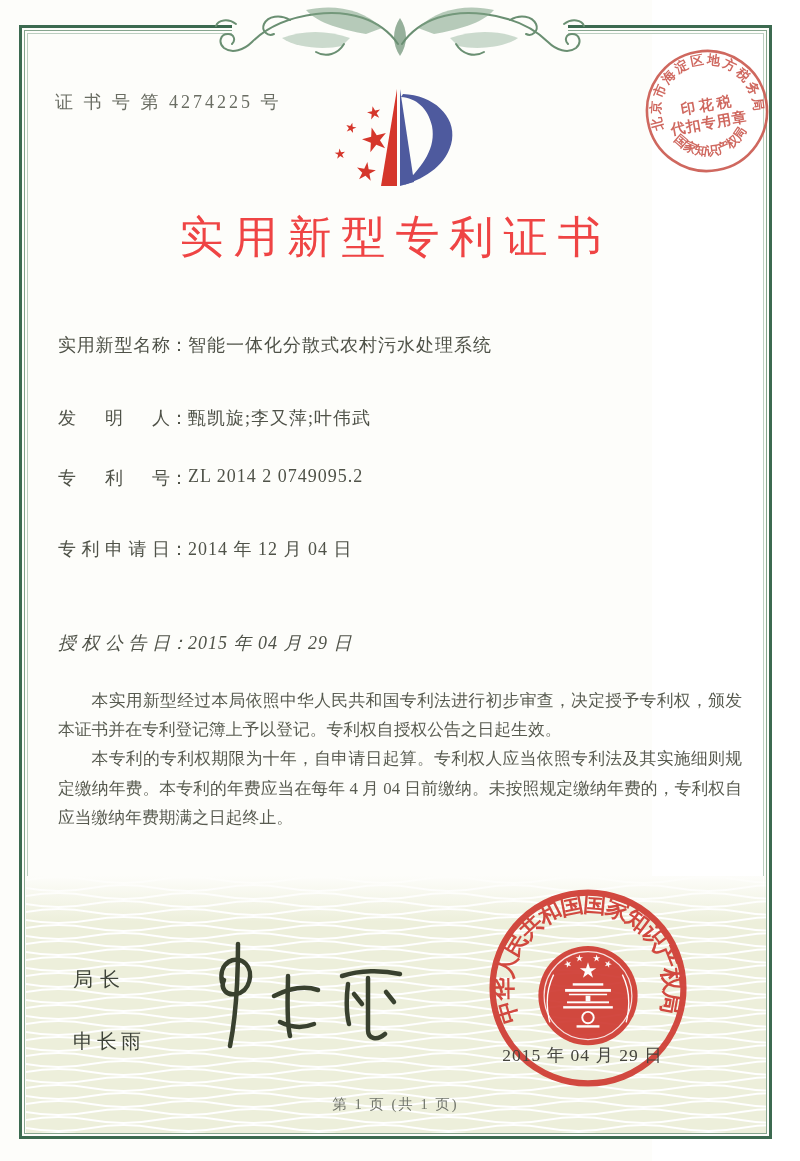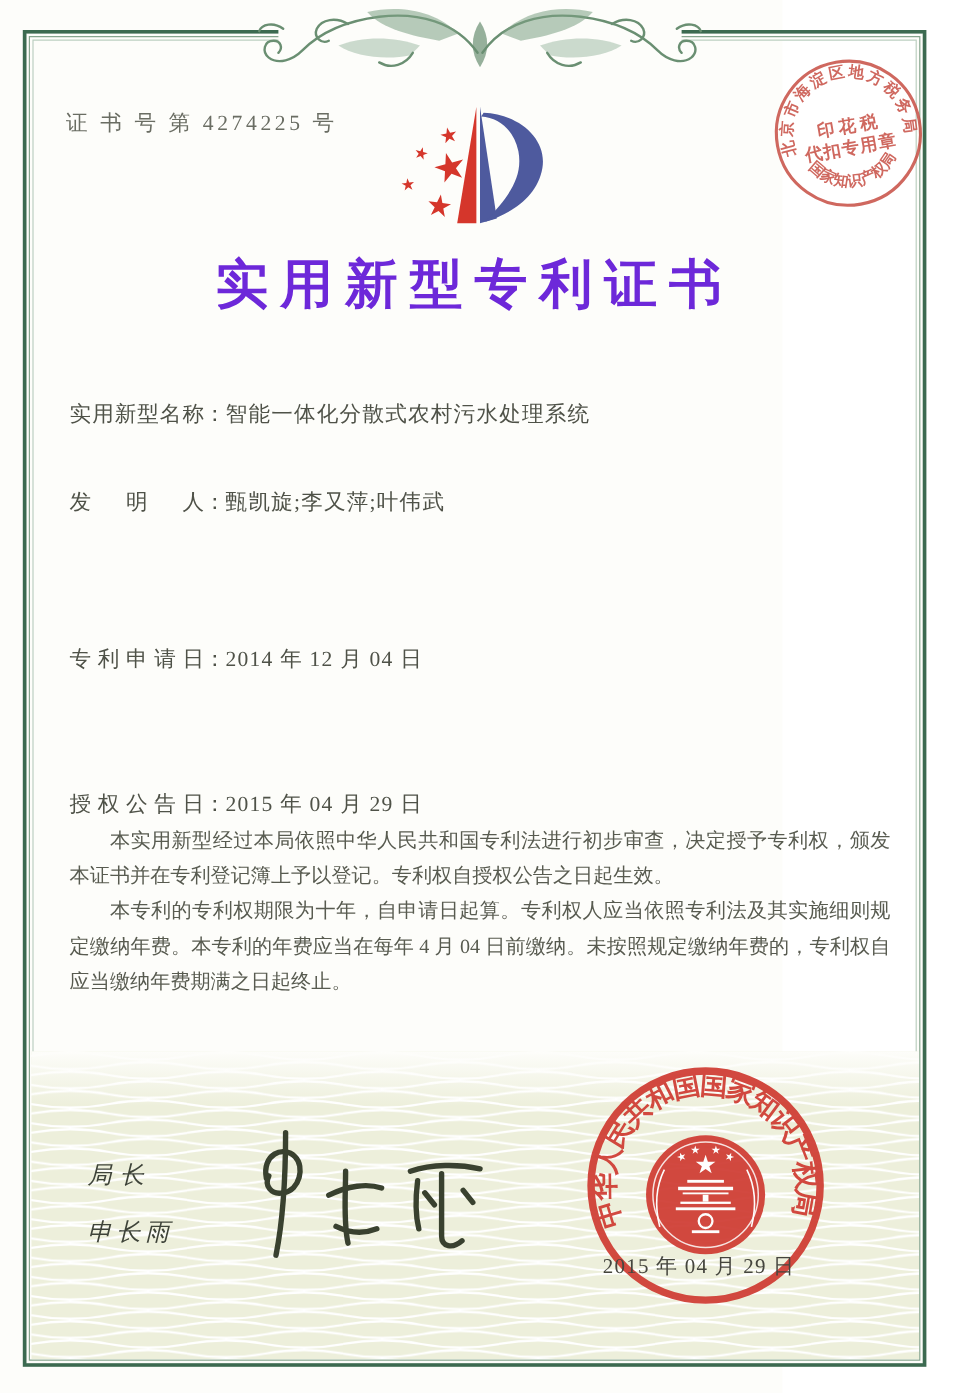--- a/index.html
+++ b/index.html
@@ -27,35 +27,35 @@
   
   .cert-no{position:absolute;left:55px;top:90px;font-size:18px;letter-spacing:3px;
     color:#6a6d63;z-index:4;}
   
   .logo{position:absolute;left:328px;top:78px;width:150px;height:120px;z-index:4;}
   
   .tax-stamp{position:absolute;left:642px;top:45px;width:130px;height:132px;z-index:4;
     transform:rotate(-10deg);opacity:.88;}
   
   .title{position:absolute;left:19px;top:208px;width:753px;text-align:center;
-    font-size:44px;font-weight:700;letter-spacing:10px;color:#6d28d9;z-index:4;}
+    font-size:44px;font-weight:400;letter-spacing:10px;color:#ef4444;z-index:4;}
   
   .field{position:absolute;left:58px;font-size:18px;color:#4f5248;z-index:4;white-space:nowrap;}
   .field .lbl{display:inline-block;width:112px;text-align:justify;text-align-last:justify;vertical-align:top;}
   .field .sep{display:inline-block;vertical-align:top;}
   .field .val{display:inline-block;vertical-align:top;letter-spacing:1px;}
-  .f1{top:333px;} .f2{top:406px;} .f3{top:466px;} .f4{top:526px;margin-top:11px;} .f5{top:586px;} .f6{top:658px;}
+  .f1{top:333px;} .f2{top:406px;} .f3{top:466px;} .f4{top:526px;margin-top:11px;} .f5{top:586px;} .f6{top:631px;font-style:italic;}
   
   .body-text{position:absolute;left:58px;top:686px;width:684px;z-index:4;
     font-size:16.8px;line-height:1.74;color:#585b50;text-align:justify;}
   .body-text p{margin:0;text-indent:2em;}
   
-  .signer{position:absolute;left:73px;top:966px;z-index:5;color:#3e4339;font-size:20px;font-style:italic;}
+  .signer{position:absolute;left:73px;top:966px;z-index:5;color:#3e4339;font-size:20px;}
   .signer div{letter-spacing:7px;}
-  .signer .name{margin-top:20px;letter-spacing:4px;}
+  .signer .name{margin-top:35px;letter-spacing:4px;}
   .signature{position:absolute;left:192px;top:938px;width:235px;height:118px;z-index:5;}
   
   .seal{position:absolute;left:483px;top:883px;width:210px;height:210px;z-index:5;opacity:.92;}
   .seal-date{position:absolute;left:490px;top:1043px;width:185px;text-align:center;z-index:6;
     font-size:17.5px;color:#45453e;letter-spacing:1px;}
   
   .footer{position:absolute;left:19px;top:1095px;width:753px;text-align:center;z-index:6;
     font-size:14.5px;letter-spacing:2px;color:#70746a;}
 </style>
 </head>
@@ -129,20 +129,23 @@
     </text>
   </svg>
 
   <div class="title">实用新型专利证书</div>
 
   <div class="field f1">
     <span class="lbl">实用新型名称</span><span class="sep">：</span><span class="val">智能一体化分散式农村污水处理系统</span>
   </div>
   <div class="field f2">
     <span class="lbl">发明人</span><span class="sep">：</span><span class="val">甄凯旋;李又萍;叶伟武</span>
+  </div>
+  <div class="field f3">
+    <span class="lbl">专利号</span><span class="sep">：</span><span class="val">ZL 2014 2 0749095.2</span>
   </div>
   <div class="field f4">
     <span class="lbl">专利申请日</span><span class="sep">：</span><span class="val">2014 年 12 月 04 日</span>
   </div>
   <div class="field f6">
     <span class="lbl">授权公告日</span><span class="sep">：</span><span class="val">2015 年 04 月 29 日</span>
   </div>
 
   <div class="body-text">
     <p>本实用新型经过本局依照中华人民共和国专利法进行初步审查，决定授予专利权，颁发本证书并在专利登记簿上予以登记。专利权自授权公告之日起生效。</p>
@@ -195,14 +198,15 @@
         <rect x="-12" y="31" width="24" height="2.5"></rect>
       </g>
       <circle cx="0" cy="23" r="6" fill="none" stroke="#ffffff" stroke-width="2"></circle>
       <path d="M-40,28 C-44,12 -44,-6 -36,-22" stroke="#ffffff" stroke-width="1.4" fill="none"></path>
       <path d="M40,28 C44,12 44,-6 36,-22" stroke="#ffffff" stroke-width="1.4" fill="none"></path>
     </g>
   </svg>
 
   <div class="seal-date">2015 年 04 月 29 日</div>
 
+  <div class="footer">第 1 页 (共 1 页)</div>
 
 </div>
 
 </body></html>

